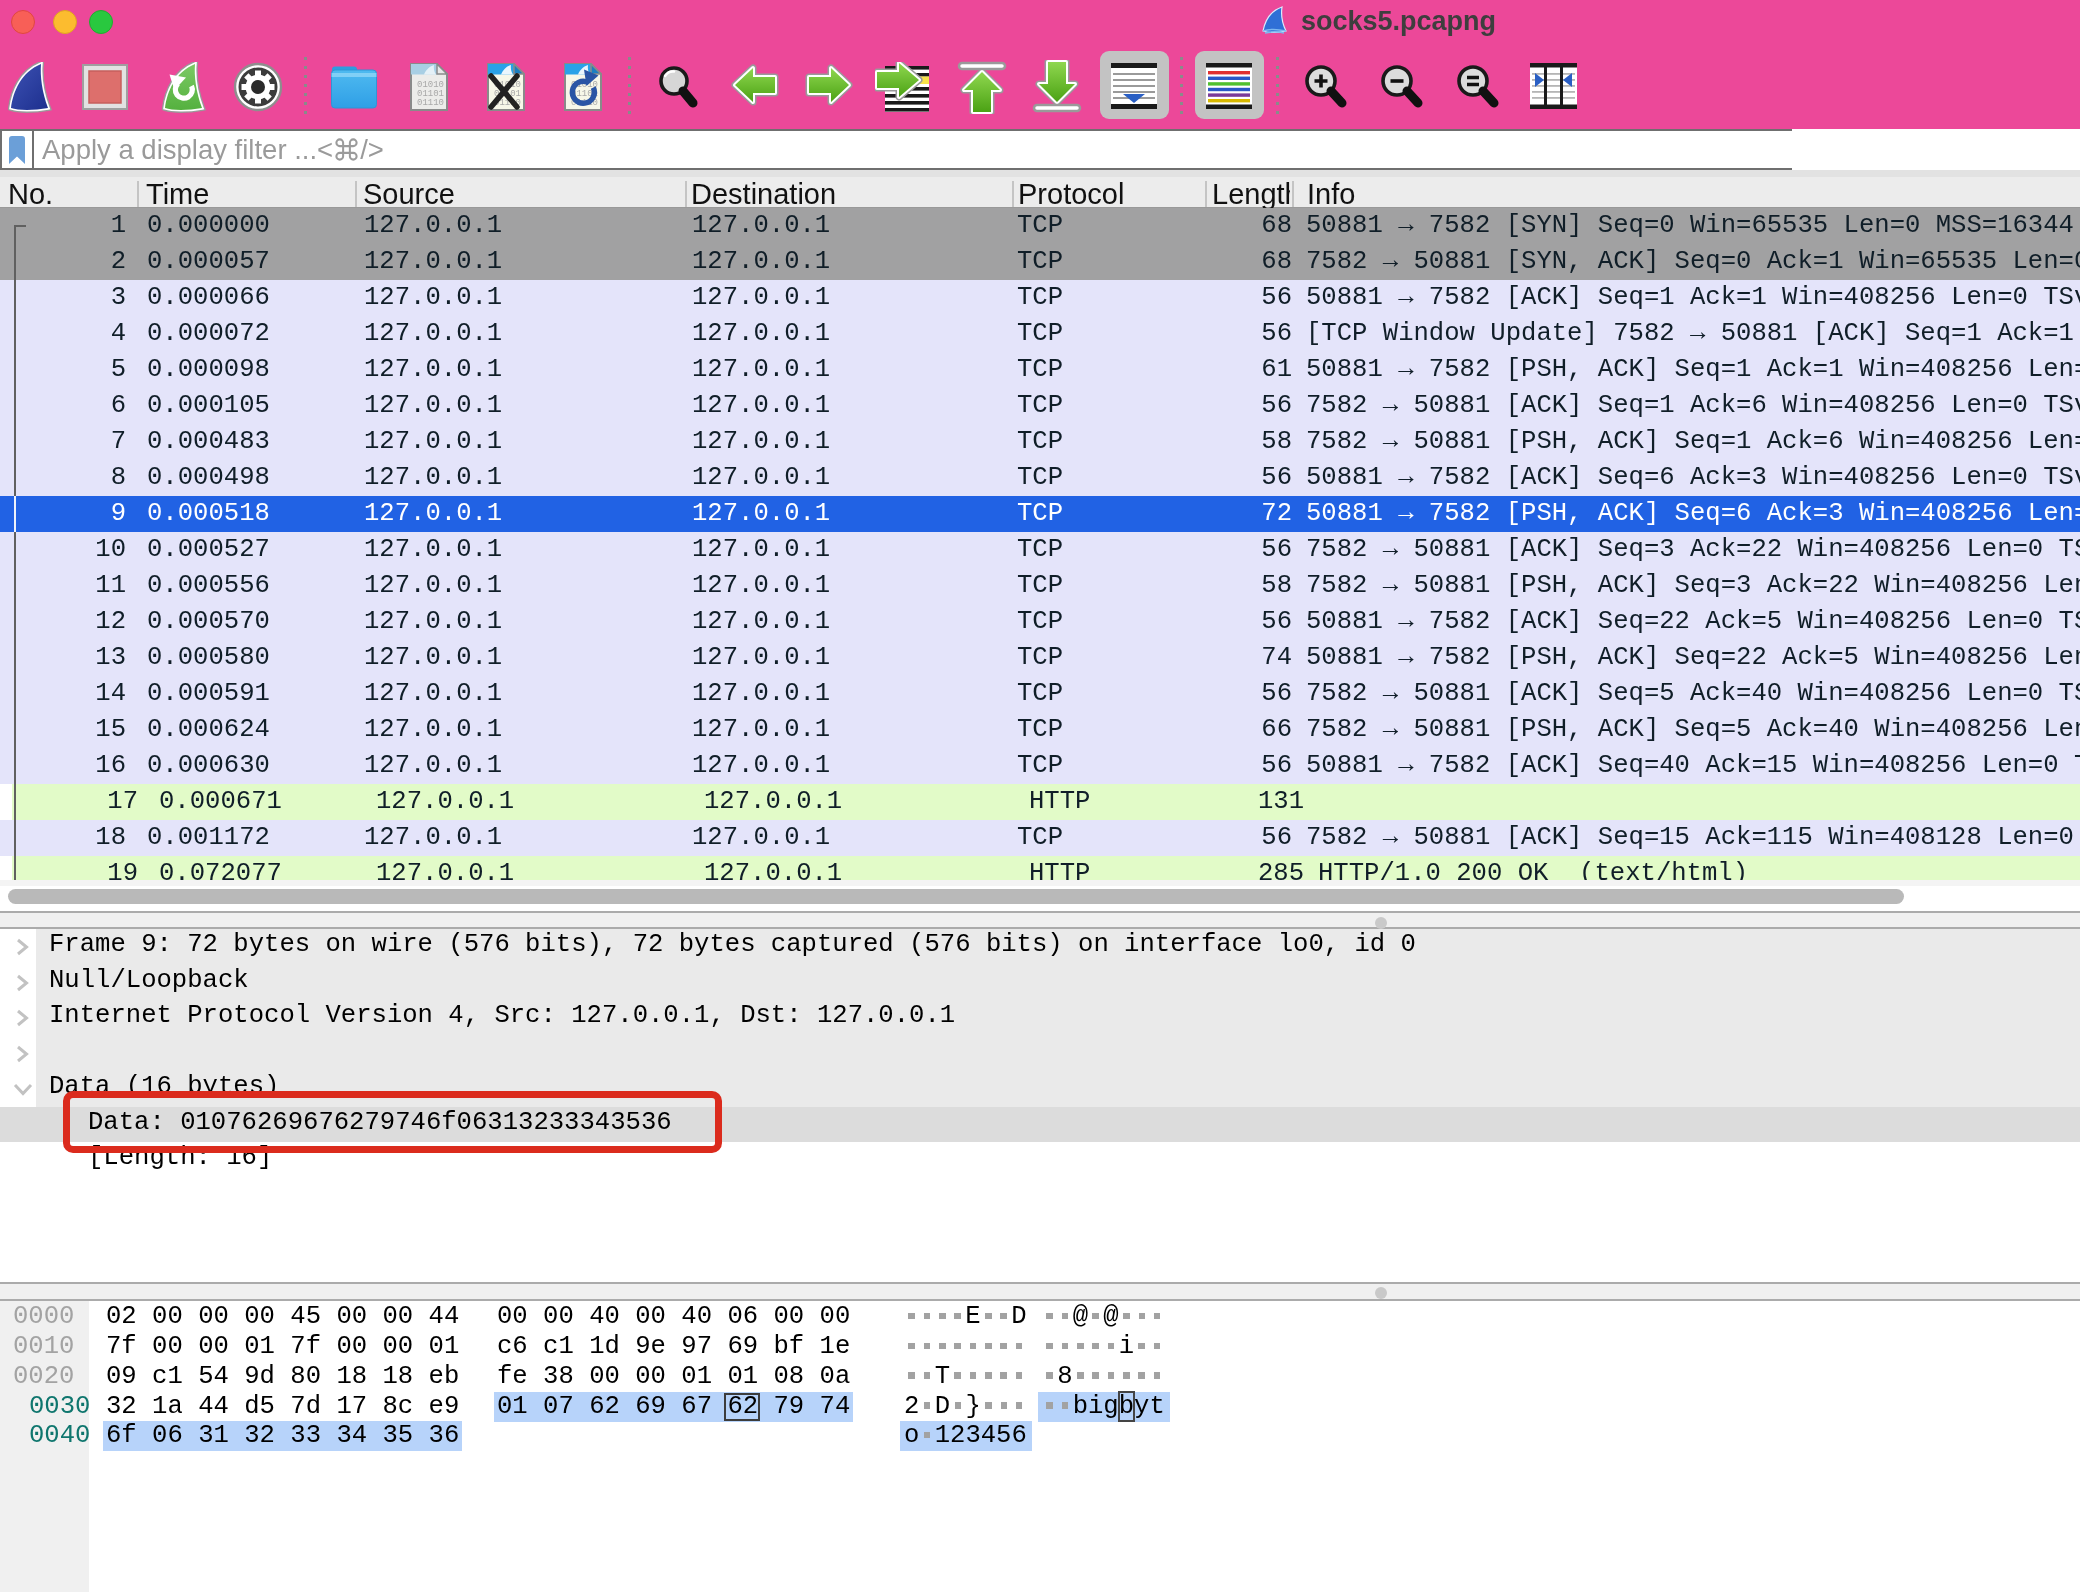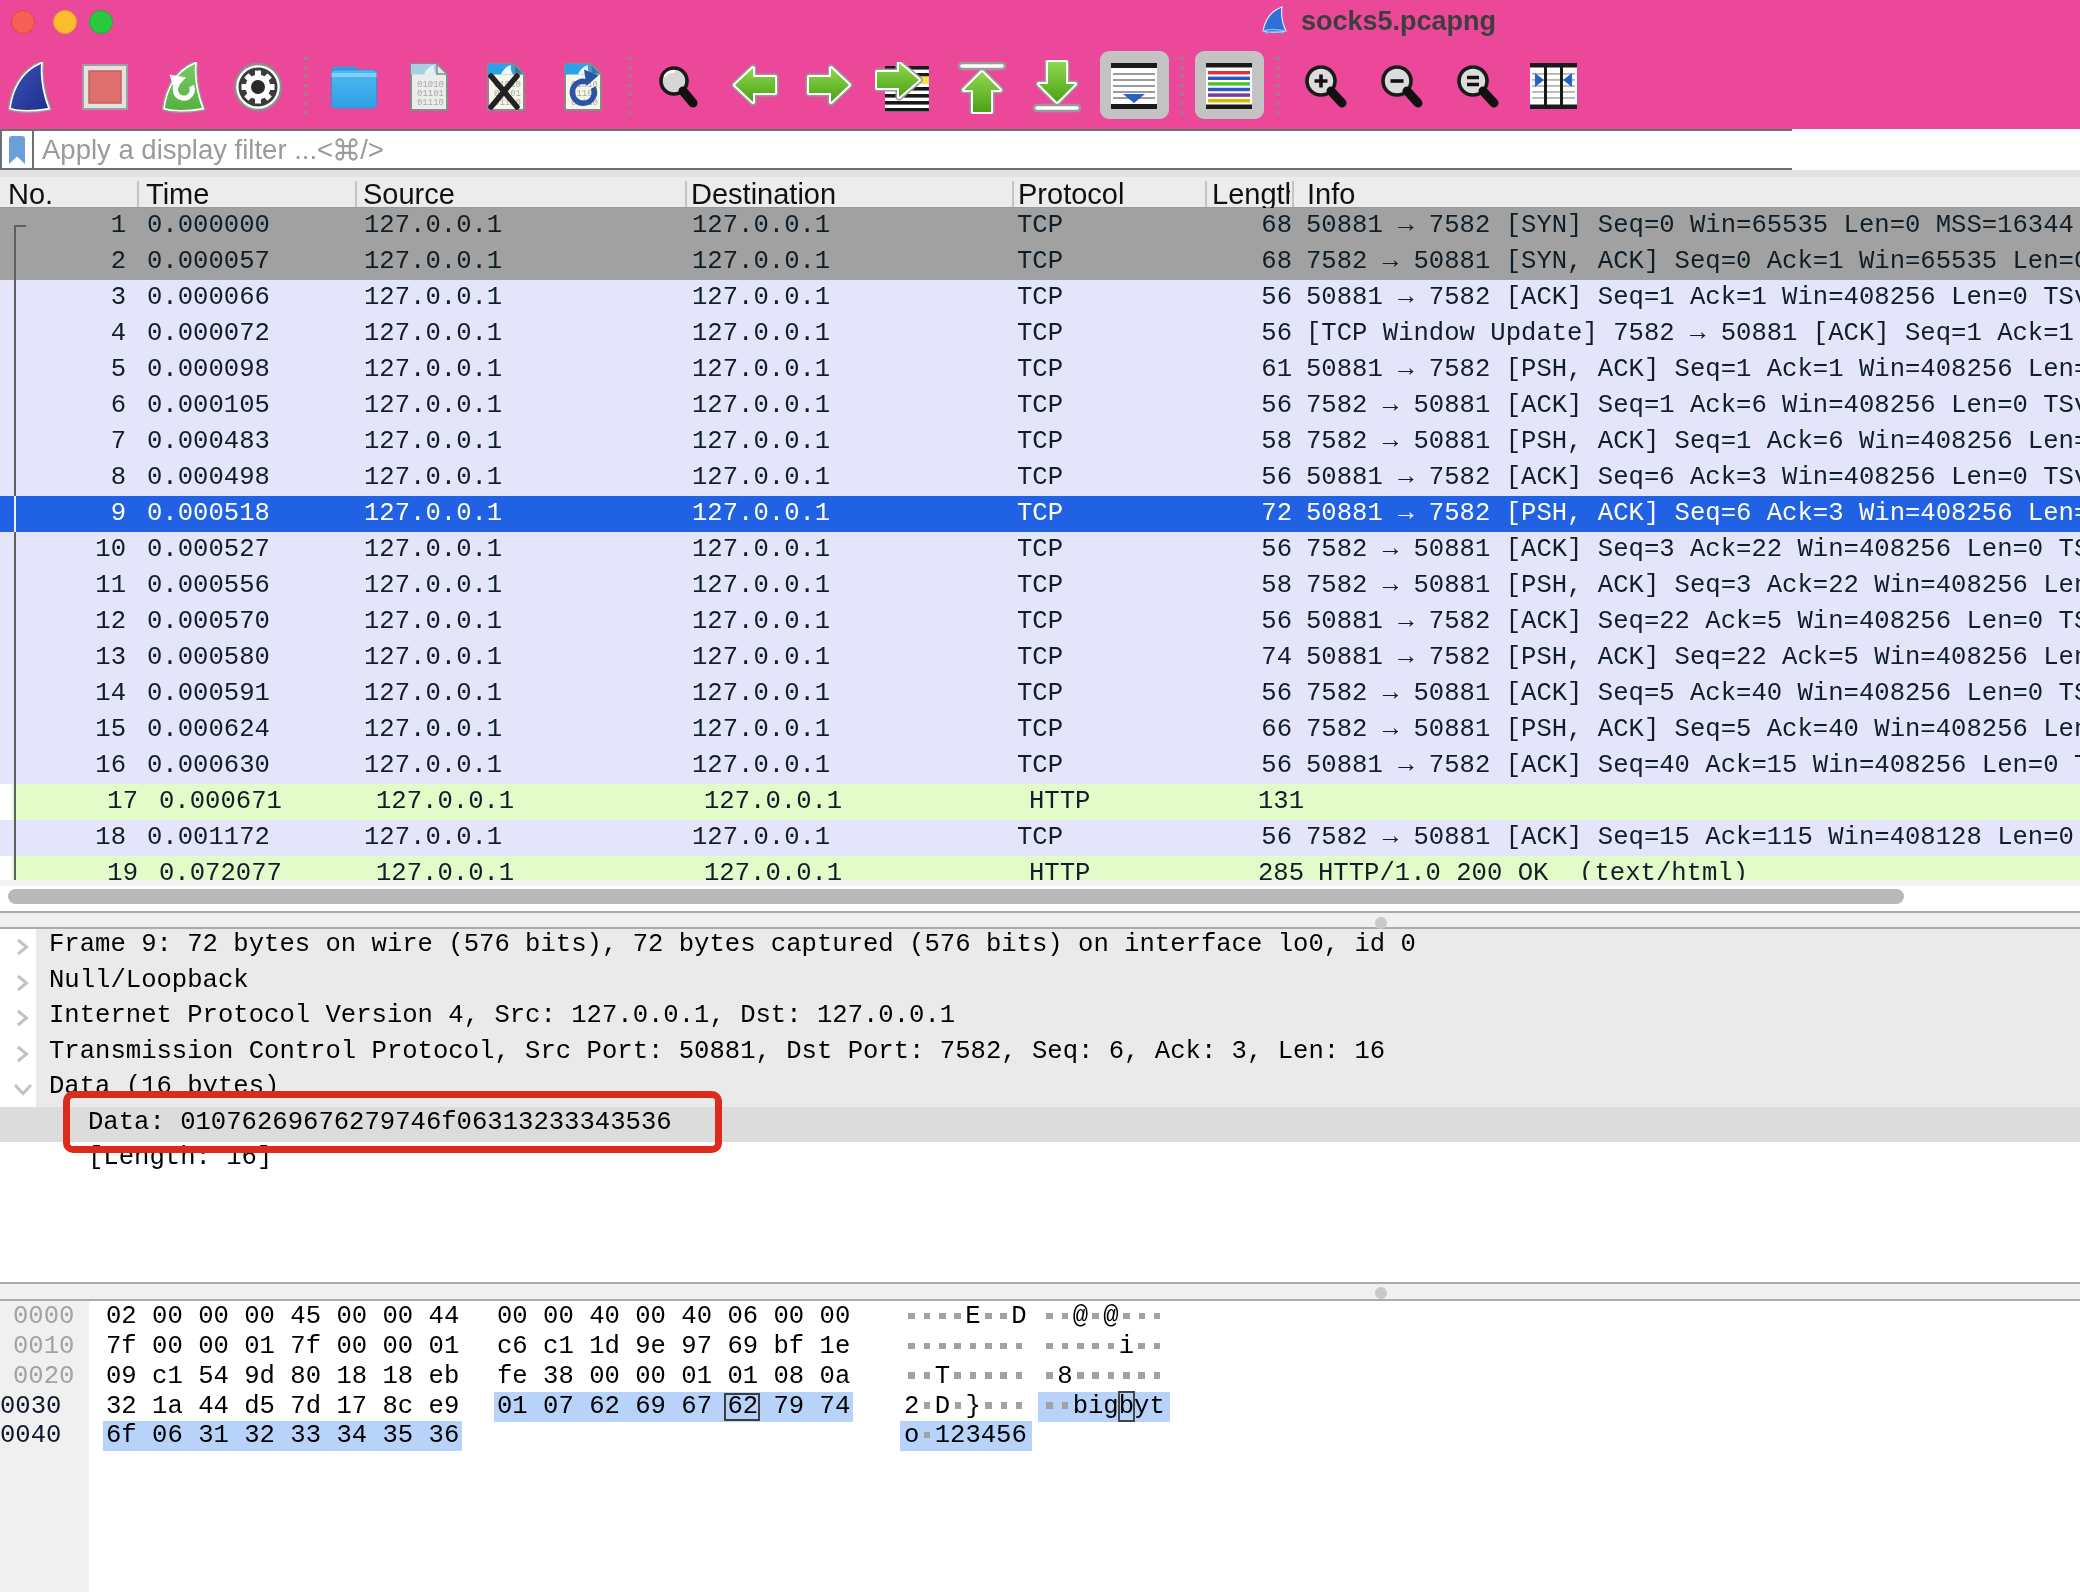--- a/index.html
+++ b/index.html
@@ -39,21 +39,21 @@
   #details{position:absolute;left:0;top:929px;width:2080px;height:353px;background:#fff;
     font-family:"Liberation Mono",monospace;font-size:25.6px;color:#000;}
   .dr{position:absolute;left:0;width:2080px;height:35.5px;line-height:31px;white-space:pre;}
   .chev{position:absolute;left:12px;top:0px;}
   #hexpane{position:absolute;left:0;top:1301px;width:2080px;height:291px;background:#fff;
     font-family:"Liberation Mono",monospace;font-size:25.6px;color:#000;}
   #hexgutter{position:absolute;left:0;top:0;width:89px;height:291px;background:#f0f0f0;}
   .hr{position:absolute;left:0;width:2080px;height:29.7px;line-height:29.7px;white-space:pre;}
   .hr>div{position:absolute;top:0;height:29.7px;line-height:29.7px;}
   .off{left:13px;color:#a3a3a3;}
-  .offd{left:0;color:#0f172a;}
+  .offd{left:29px;color:#0f766e;}
   .g1{left:106px;}
   .g2{left:497px;}
   .a1{left:904px;}
   .a2{left:1042px;}
   .hl{background:#b7d3fa;}
   b.q{display:inline-block;width:6.4px;height:6.4px;background:#a2a2a2;margin:0 4.48px;vertical-align:4px;}
   .bx{outline:2px solid #444;outline-offset:-1px;}
   #redrect{position:absolute;left:63px;top:1091px;width:659px;height:62px;border:7px solid #db2b1d;border-radius:10px;box-sizing:border-box;z-index:5;}
 </style></head>
 <body>
@@ -313,21 +313,21 @@
         <path d="M6 3 L14.5 10 L6 17" fill="none" stroke="#c2c2c2" stroke-width="3"></path>
       </svg><div style="position:absolute;left:49px;">Frame 9: 72 bytes on wire (576 bits), 72 bytes captured (576 bits) on interface lo0, id 0</div></div>
 <div class="dr" style="top:35.5px;background:#eaeaea;"><svg class="chev" style="top:8px;z-index:3;" width="20" height="20" viewBox="0 0 20 20">
         <path d="M6 3 L14.5 10 L6 17" fill="none" stroke="#c2c2c2" stroke-width="3"></path>
       </svg><div style="position:absolute;left:49px;">Null/Loopback</div></div>
 <div class="dr" style="top:71.0px;background:#eaeaea;"><svg class="chev" style="top:8px;z-index:3;" width="20" height="20" viewBox="0 0 20 20">
         <path d="M6 3 L14.5 10 L6 17" fill="none" stroke="#c2c2c2" stroke-width="3"></path>
       </svg><div style="position:absolute;left:49px;">Internet Protocol Version 4, Src: 127.0.0.1, Dst: 127.0.0.1</div></div>
 <div class="dr" style="top:106.5px;background:#eaeaea;"><svg class="chev" style="top:8px;z-index:3;" width="20" height="20" viewBox="0 0 20 20">
         <path d="M6 3 L14.5 10 L6 17" fill="none" stroke="#c2c2c2" stroke-width="3"></path>
-      </svg><div style="position:absolute;left:49px;">Transmission Control Protocol, Src Port: 50881, Dst Port: 7582, Seq: 6, Ack: 3, Len: 16</div></div>
+      </svg></div>
 <div class="dr" style="top:142.0px;background:#eaeaea;"><svg class="chev" style="top:11px;z-index:3;" width="22" height="18" viewBox="0 0 22 18">
         <path d="M3 3 L11 11.5 L19 3" fill="none" stroke="#c2c2c2" stroke-width="3"></path>
       </svg><div style="position:absolute;left:49px;">Data (16 bytes)</div></div>
 <div class="dr" style="top:177.5px;background:#dcdcdc;"><div style="position:absolute;left:88px;">Data: 01076269676279746f06313233343536</div></div>
 <div class="dr" style="top:213.0px;background:#ffffff;"><div style="position:absolute;left:88px;">[Length: 16]</div></div>
 </div>
 <div id="redrect"></div>
 <div class="splitter" style="top:1282px;height:19px;">
     <div class="dot" style="top:3px;"></div>
   </div>

